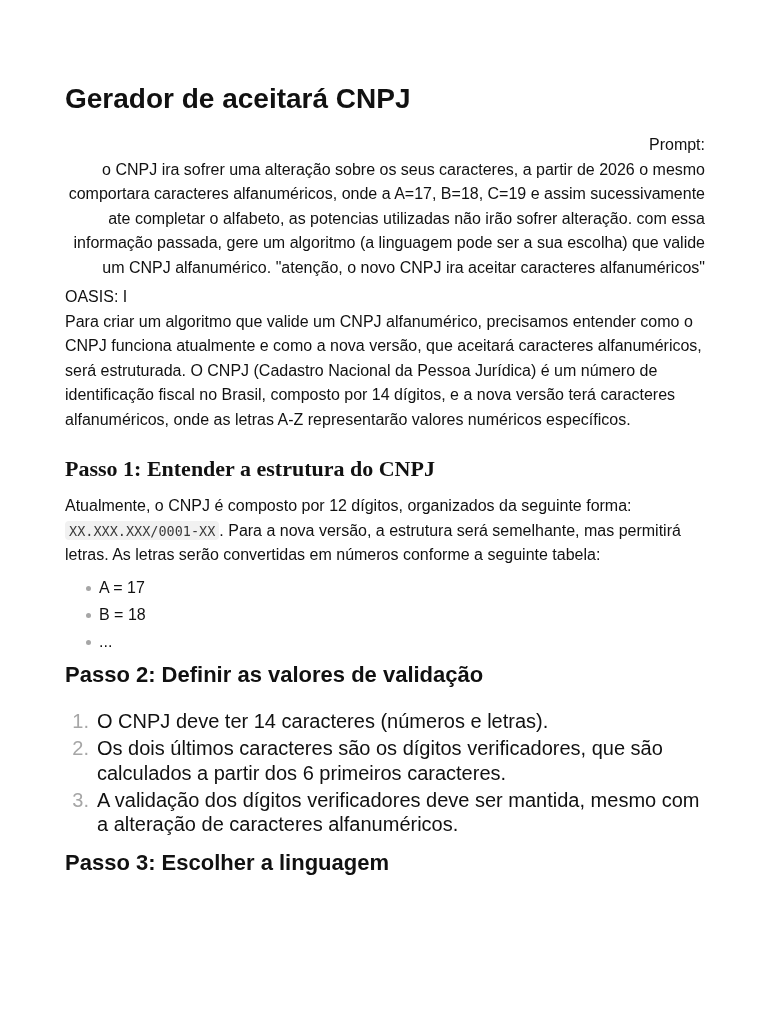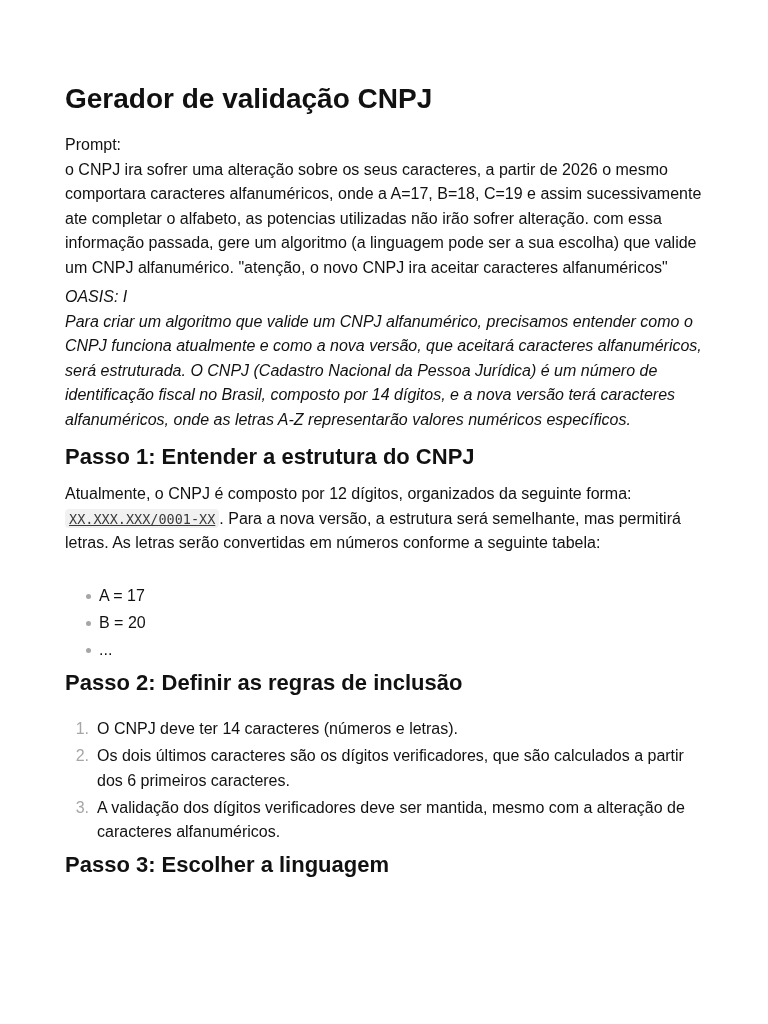--- a/index.html
+++ b/index.html
@@ -21,46 +21,45 @@
     margin-top: 82px;
     font-size: 28px;
     line-height: 34px;
     font-weight: 700;
     letter-spacing: 0;
   }
   p.body-text {
     font-size: 16px;
     line-height: 24.5px;
   }
-  .p-prompt { margin-top: 17px; }
-  .p-oasis  { margin-top: 5px; font-style: italic; }
+  .p-prompt { margin-top: 17px; text-align: right; }
+  .p-oasis  { margin-top: 5px; }
 
   h2.step-heading {
     font-size: 22px;
     line-height: 28px;
     font-weight: 700;
   }
-  .h2-step1 { margin-top: 11px; }
+  .h2-step1 { margin-top: 23px; font-family: Liberation Serif, serif; }
   .h2-step2 { margin-top: 7px; }
-  .h2-step3 { margin-top: 6px; }
+  .h2-step3 { margin-top: 12px; }
 
   .p-structure { margin-top: 11px; }
 
   code.inline-code {
     font-family: "DejaVu Sans Mono", monospace;
     font-size: 13.5px;
     background: #f1f1f1;
     color: #3a3a3a;
     padding: 1.5px 4px;
     border-radius: 4px;
-    text-decoration: underline;
   }
 
   ul.letter-list {
-    margin-top: 28px;
+    margin-top: 8px;
     list-style: none;
     padding-left: 34px;
   }
   ul.letter-list li {
     position: relative;
     font-size: 16px;
     line-height: 24.5px;
     margin-bottom: 2.5px;
   }
   ul.letter-list li .bullet-dot {
@@ -73,56 +72,56 @@
 
   ol.rule-list {
     margin-top: 20px;
     list-style: none;
     counter-reset: rule;
     padding-left: 32px;
   }
   ol.rule-list li {
     position: relative;
     counter-increment: rule;
-    font-size: 16px;
+    font-size: 20px;
     line-height: 24.5px;
     margin-bottom: 2.5px;
   }
   ol.rule-list li::before {
     content: counter(rule) ".";
     position: absolute;
     left: -32px; top: 0;
     width: 24px;
     text-align: right;
     color: #a6a6a6;
   }
 </style>
 </head>
 <body>
 
 <div class="page">
   <div class="content">
 
-    <h1 class="doc-title">Gerador de validação CNPJ</h1>
+    <h1 class="doc-title">Gerador de aceitará CNPJ</h1>
 
     <p class="body-text p-prompt"><span>Prompt:</span><br><span>o CNPJ ira sofrer uma alteração sobre os seus caracteres, a partir de 2026 o mesmo comportara caracteres alfanuméricos, onde a A=17, B=18, C=19 e assim sucessivamente ate completar o alfabeto, as potencias utilizadas não irão sofrer alteração. com essa informação passada, gere um algoritmo (a linguagem pode ser a sua escolha) que valide um CNPJ alfanumérico. "atenção, o novo CNPJ ira aceitar caracteres alfanuméricos"</span></p>
 
     <p class="body-text p-oasis"><span>OASIS: I</span><br><span>Para criar um algoritmo que valide um CNPJ alfanumérico, precisamos entender como o CNPJ funciona atualmente e como a nova versão, que aceitará caracteres alfanuméricos, será estruturada. O CNPJ (Cadastro Nacional da Pessoa Jurídica) é um número de identificação fiscal no Brasil, composto por 14 dígitos, e a nova versão terá caracteres alfanuméricos, onde as letras A-Z representarão valores numéricos específicos.</span></p>
 
     <h2 class="step-heading h2-step1">Passo 1: Entender a estrutura do CNPJ</h2>
 
     <p class="body-text p-structure"><span>Atualmente, o CNPJ é composto por 12 dígitos, organizados da seguinte forma: </span><code class="inline-code">XX.XXX.XXX/0001-XX</code><span>. Para a nova versão, a estrutura será semelhante, mas permitirá letras. As letras serão convertidas em números conforme a seguinte tabela:</span></p>
 
     <ul class="letter-list">
       <li><span class="bullet-dot"></span><span>A = 17</span></li>
-      <li><span class="bullet-dot"></span><span>B = 20</span></li>
+      <li><span class="bullet-dot"></span><span>B = 18</span></li>
       <li><span class="bullet-dot"></span><span>...</span></li>
     </ul>
 
-    <h2 class="step-heading h2-step2">Passo 2: Definir as regras de inclusão</h2>
+    <h2 class="step-heading h2-step2">Passo 2: Definir as valores de validação</h2>
 
     <ol class="rule-list">
       <li>O CNPJ deve ter 14 caracteres (números e letras).</li>
       <li>Os dois últimos caracteres são os dígitos verificadores, que são calculados a partir dos 6 primeiros caracteres.</li>
       <li>A validação dos dígitos verificadores deve ser mantida, mesmo com a alteração de caracteres alfanuméricos.</li>
     </ol>
 
     <h2 class="step-heading h2-step3">Passo 3: Escolher a linguagem</h2>
 
   </div>

